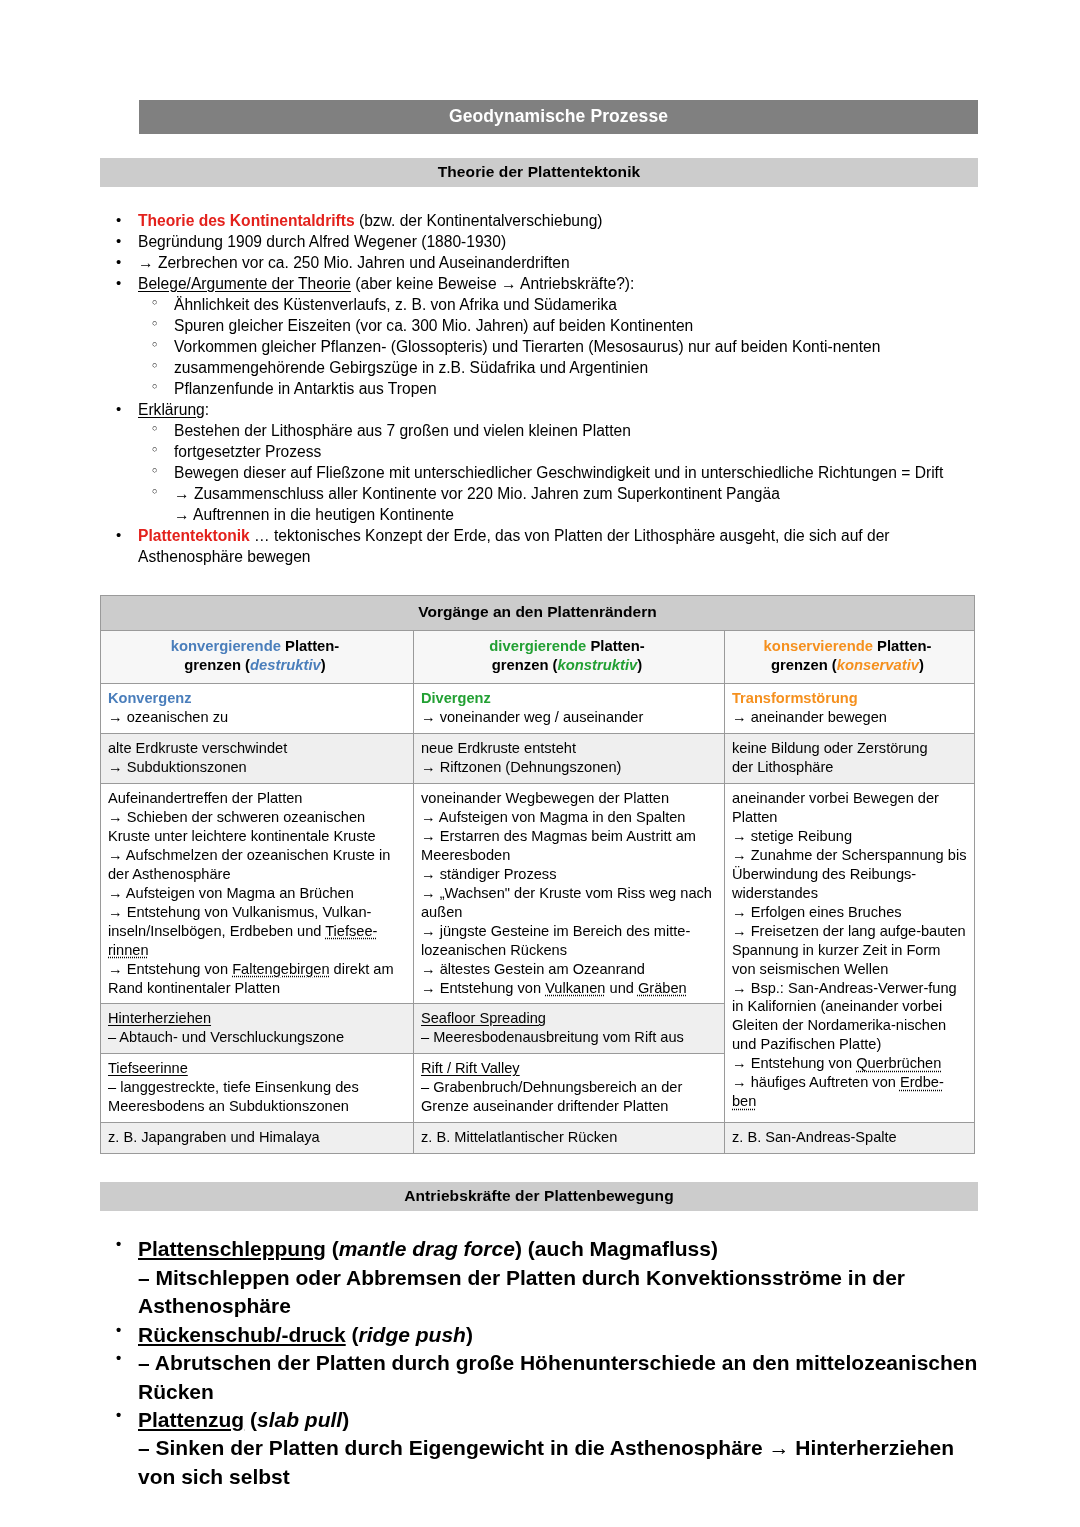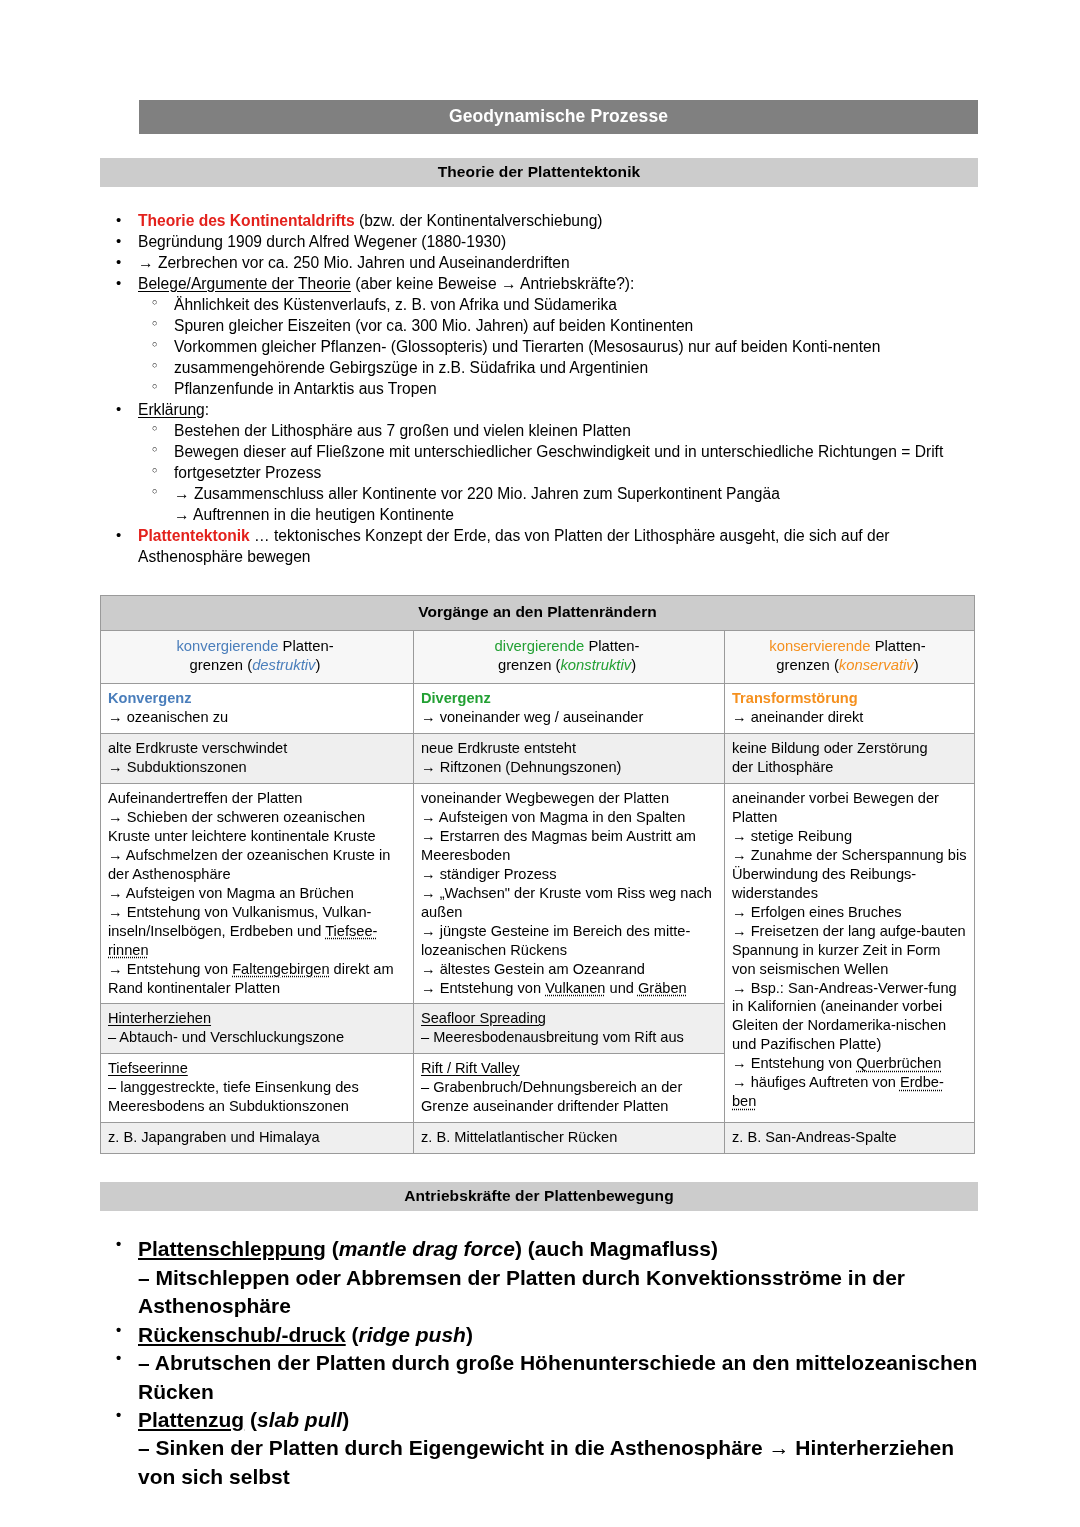--- a/index.html
+++ b/index.html
@@ -111,21 +111,21 @@
   table.proc th.tbl-title {
     background: #cccccc;
     text-align: center;
     font-weight: bold;
     font-size: 15.5px;
     padding: 6px 0 7px 0;
   }
   table.proc td.colhead {
     background: #f7f7f7;
     text-align: center;
-    font-weight: normal;
+    font-weight: bold;
     font-size: 14.8px;
     padding: 6px 12px 7px 8px;
     line-height: 1.33;
   }
   td.shaded { background: #efefef; }
   td.plain { background: #ffffff; }
   .c-blue { color: #4a7ebb; }
   .c-green { color: #22a033; }
   .c-orange { color: #f5901e; }
   .kw-blue { color: #4a7ebb; font-weight: bold; }
@@ -191,24 +191,24 @@
         <li><span>Spuren gleicher Eiszeiten (vor ca. 300 Mio. Jahren) auf beiden Kontinenten</span></li>
         <li><span>Vorkommen gleicher Pflanzen- (Glossopteris) und Tierarten (Mesosaurus) nur auf beiden Konti-nenten</span></li>
         <li><span>zusammengehörende Gebirgszüge in z.B. Südafrika und Argentinien</span></li>
         <li><span>Pflanzenfunde in Antarktis aus Tropen</span></li>
       </ul>
     </li>
     <li>
       <span class="u">Erklärung</span><span>:</span>
       <ul class="lvl2">
         <li><span>Bestehen der Lithosphäre aus 7 großen und vielen kleinen Platten</span></li>
-        <li><span>Bewegen dieser auf Fließzone mit unterschiedlicher Geschwindigkeit und in unterschiedliche Richtungen = Drift</span></li>
         <li>
           <span class="sub-line">fortgesetzter Prozess</span>
         </li>
+        <li><span>Bewegen dieser auf Fließzone mit unterschiedlicher Geschwindigkeit und in unterschiedliche Richtungen = Drift</span></li>
         <li class="nobullet">
           <span class="indent-arrow">→ Zusammenschluss aller Kontinente vor 220 Mio. Jahren zum Superkontinent Pangäa</span>
           <span class="indent-arrow">→ Auftrennen in die heutigen Kontinente</span>
         </li>
       </ul>
     </li>
     <li>
       <span class="red">Plattentektonik</span><span> … tektonisches Konzept der Erde, das von Platten der Lithosphäre ausgeht, die sich auf der Asthenosphäre bewegen</span>
     </li>
   </ul>
@@ -244,21 +244,21 @@
         <td class="plain">
           <span class="kw-blue sub-line">Konvergenz</span>
           <span class="sub-line">→ ozeanischen zu</span>
         </td>
         <td class="plain">
           <span class="kw-green sub-line">Divergenz</span>
           <span class="sub-line">→ voneinander weg / auseinander</span>
         </td>
         <td class="plain">
           <span class="kw-orange sub-line">Transformstörung</span>
-          <span class="sub-line">→ aneinander direkt</span>
+          <span class="sub-line">→ aneinander bewegen</span>
         </td>
       </tr>
 
       <tr>
         <td class="shaded">
           <span class="sub-line">alte Erdkruste verschwindet</span>
           <span class="sub-line">→ Subduktionszonen</span>
         </td>
         <td class="shaded">
           <span class="sub-line">neue Erdkruste entsteht</span>

